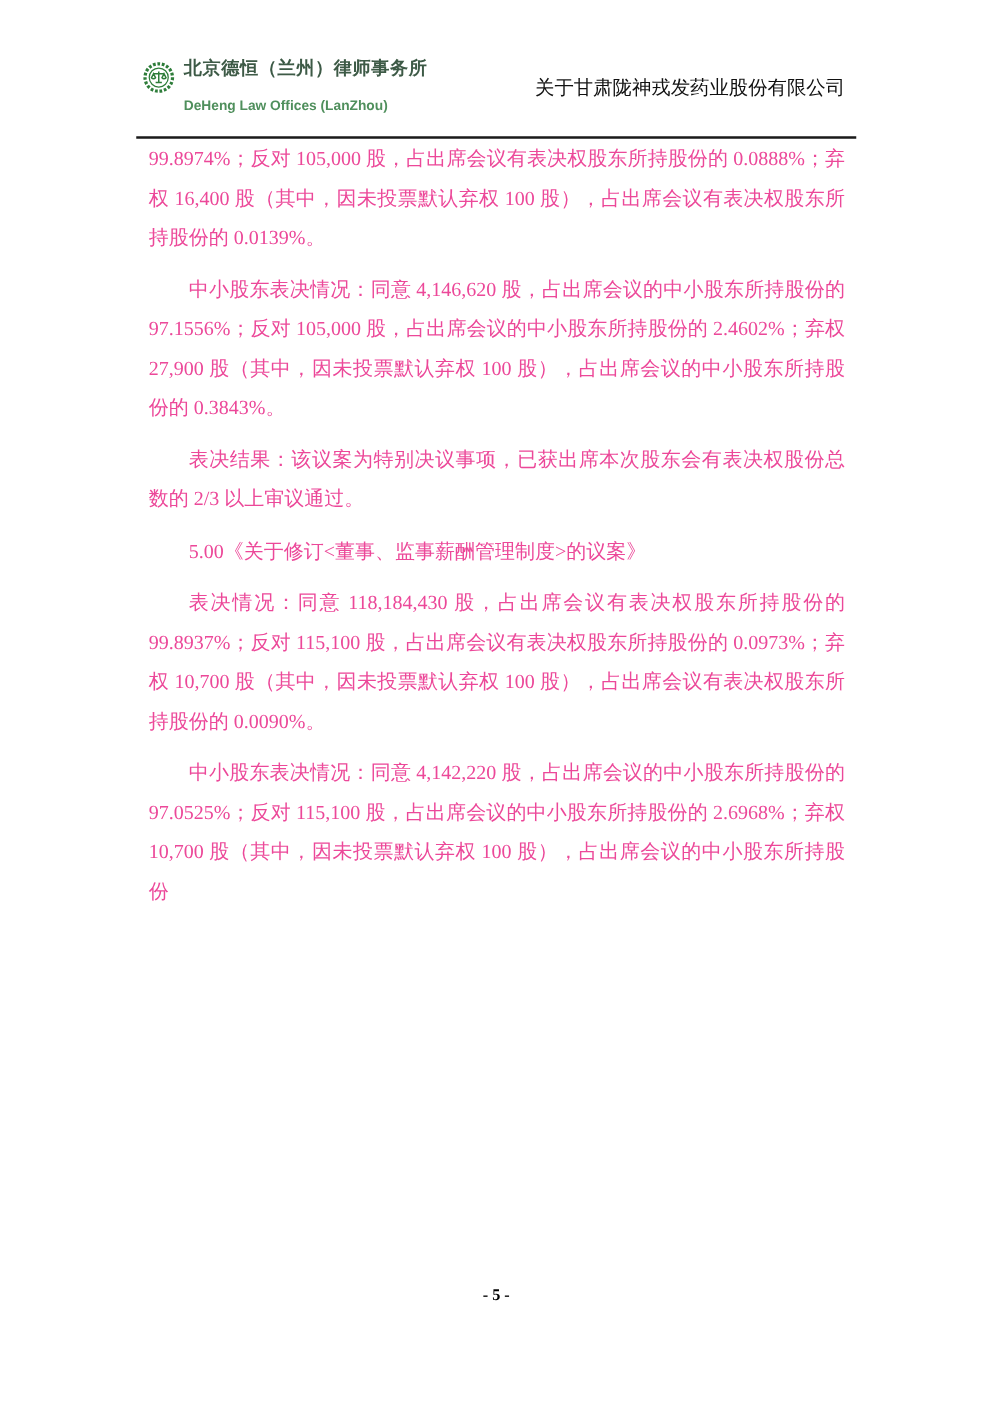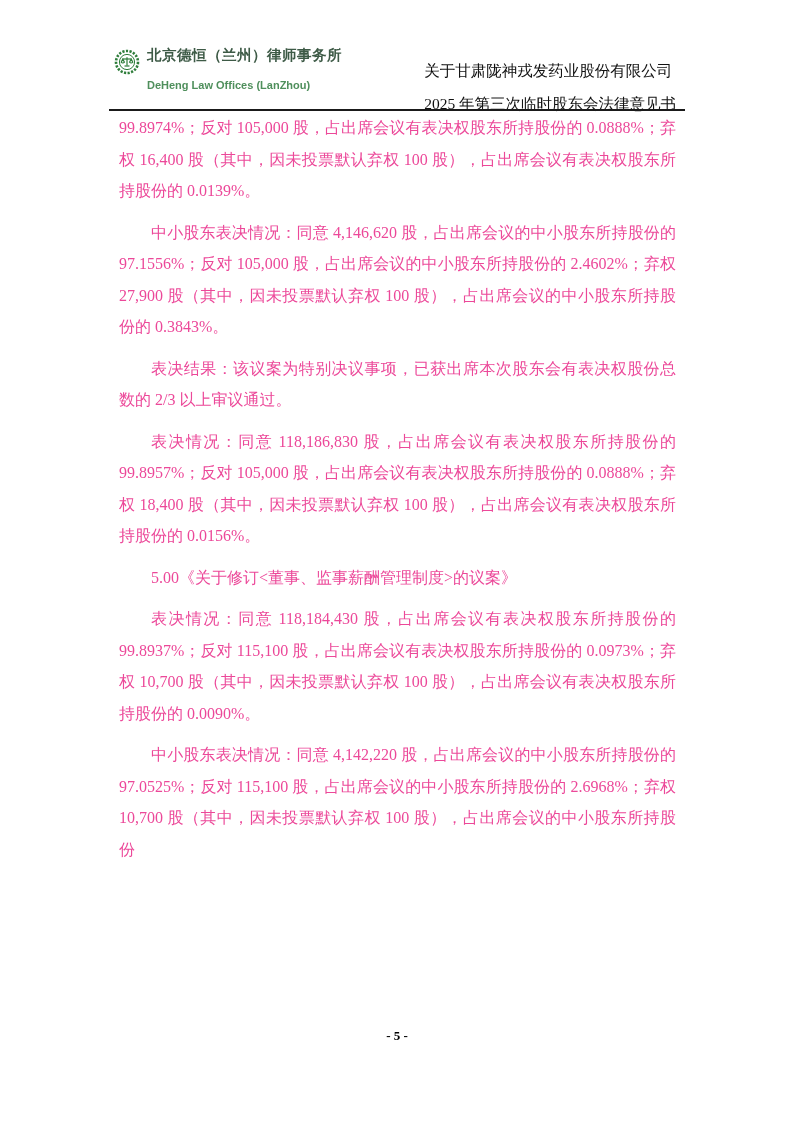--- a/index.html
+++ b/index.html
@@ -108,30 +108,28 @@
       </svg>
     </div>
     <div class="firm-names">
       <span class="firm-zh">北京德恒（兰州）律师事务所</span>
       <span class="firm-en">DeHeng Law Offices (LanZhou)</span>
     </div>
   </div>
 
   <div class="header-right">
     <div class="doc-title-line">关于甘肃陇神戎发药业股份有限公司</div>
-    <div class="doc-title-line">2025 年第三次临时股东会法律意见书</div>
   </div>
 
   <div class="header-rule"></div>
 
   <div class="doc-body">
     <p class="para-flush">99.8974%；反对 105,000 股，占出席会议有表决权股东所持股份的 0.0888%；弃权 16,400 股（其中，因未投票默认弃权 100 股），占出席会议有表决权股东所持股份的 0.0139%。</p>
     <p class="para-indent">中小股东表决情况：同意 4,146,620 股，占出席会议的中小股东所持股份的 97.1556%；反对 105,000 股，占出席会议的中小股东所持股份的 2.4602%；弃权 27,900 股（其中，因未投票默认弃权 100 股），占出席会议的中小股东所持股份的 0.3843%。</p>
     <p class="para-indent">表决结果：该议案为特别决议事项，已获出席本次股东会有表决权股份总数的 2/3 以上审议通过。</p>
-    <p class="para-indent">表决情况：同意 118,186,830 股，占出席会议有表决权股东所持股份的 99.8957%；反对 105,000 股，占出席会议有表决权股东所持股份的 0.0888%；弃权 18,400 股（其中，因未投票默认弃权 100 股），占出席会议有表决权股东所持股份的 0.0156%。</p>
     <p class="para-indent">5.00《关于修订&lt;董事、监事薪酬管理制度&gt;的议案》</p>
     <p class="para-indent">表决情况：同意 118,184,430 股，占出席会议有表决权股东所持股份的 99.8937%；反对 115,100 股，占出席会议有表决权股东所持股份的 0.0973%；弃权 10,700 股（其中，因未投票默认弃权 100 股），占出席会议有表决权股东所持股份的 0.0090%。</p>
     <p class="para-indent">中小股东表决情况：同意 4,142,220 股，占出席会议的中小股东所持股份的 97.0525%；反对 115,100 股，占出席会议的中小股东所持股份的 2.6968%；弃权 10,700 股（其中，因未投票默认弃权 100 股），占出席会议的中小股东所持股份</p>
   </div>
 
   <div class="footer">- 5 -</div>
 
 </div>
 
 </body></html>

